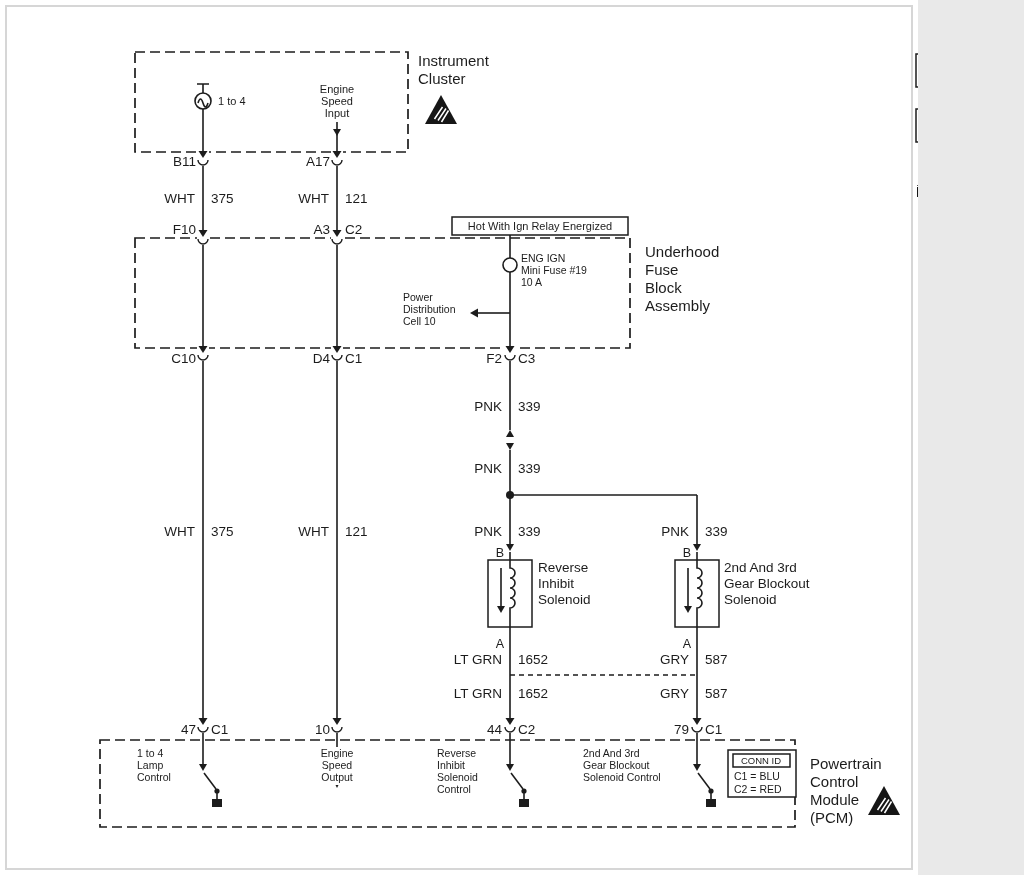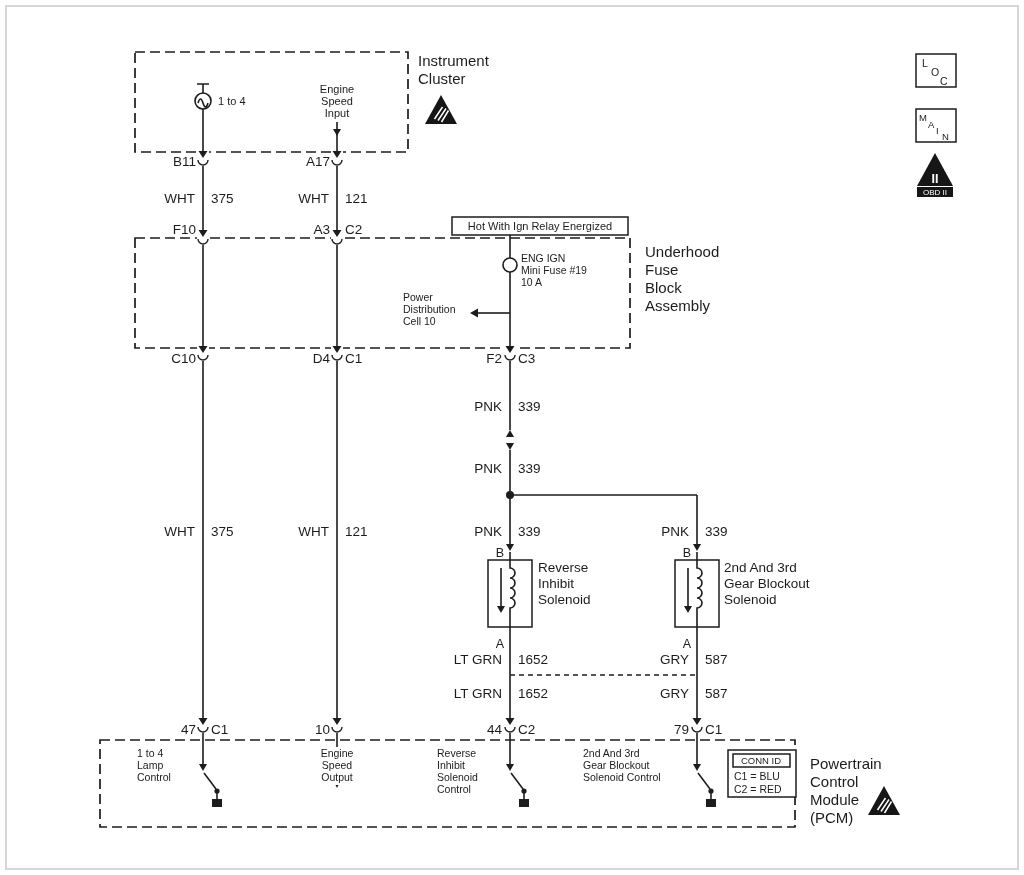--- a/index.html
+++ b/index.html
@@ -1,16 +1,16 @@
 <!DOCTYPE html>
 <html><head>
 <meta charset="utf-8">
 <style>
   html,body{margin:0;padding:0;background:#e9e9e9;}
-  .page{position:relative;width:1024px;height:875px;background:#ffffff;font-family:"Liberation Sans",sans-serif;overflow:hidden;}
+  .page{position:relative;width:918px;height:875px;background:#ffffff;font-family:"Liberation Sans",sans-serif;overflow:hidden;}
   .frame{position:absolute;inset:5px;border:2px solid #d6d6d6;pointer-events:none;}
   svg{position:absolute;left:0;top:0;}
   .w{stroke:#1c1c1c;stroke-width:1.6;fill:none;}
   .f{fill:#1c1c1c;stroke:none;}
   .db{stroke:#1c1c1c;stroke-width:1.7;fill:none;stroke-dasharray:10 5;}
   .sb{stroke:#1c1c1c;stroke-width:1.5;fill:#ffffff;}
   .dash2{stroke-dasharray:5 4;}
   text{fill:#1c1c1c;font-family:"Liberation Sans",sans-serif;}
   .t15{font-size:15px;}
   .t13{font-size:13.5px;}

